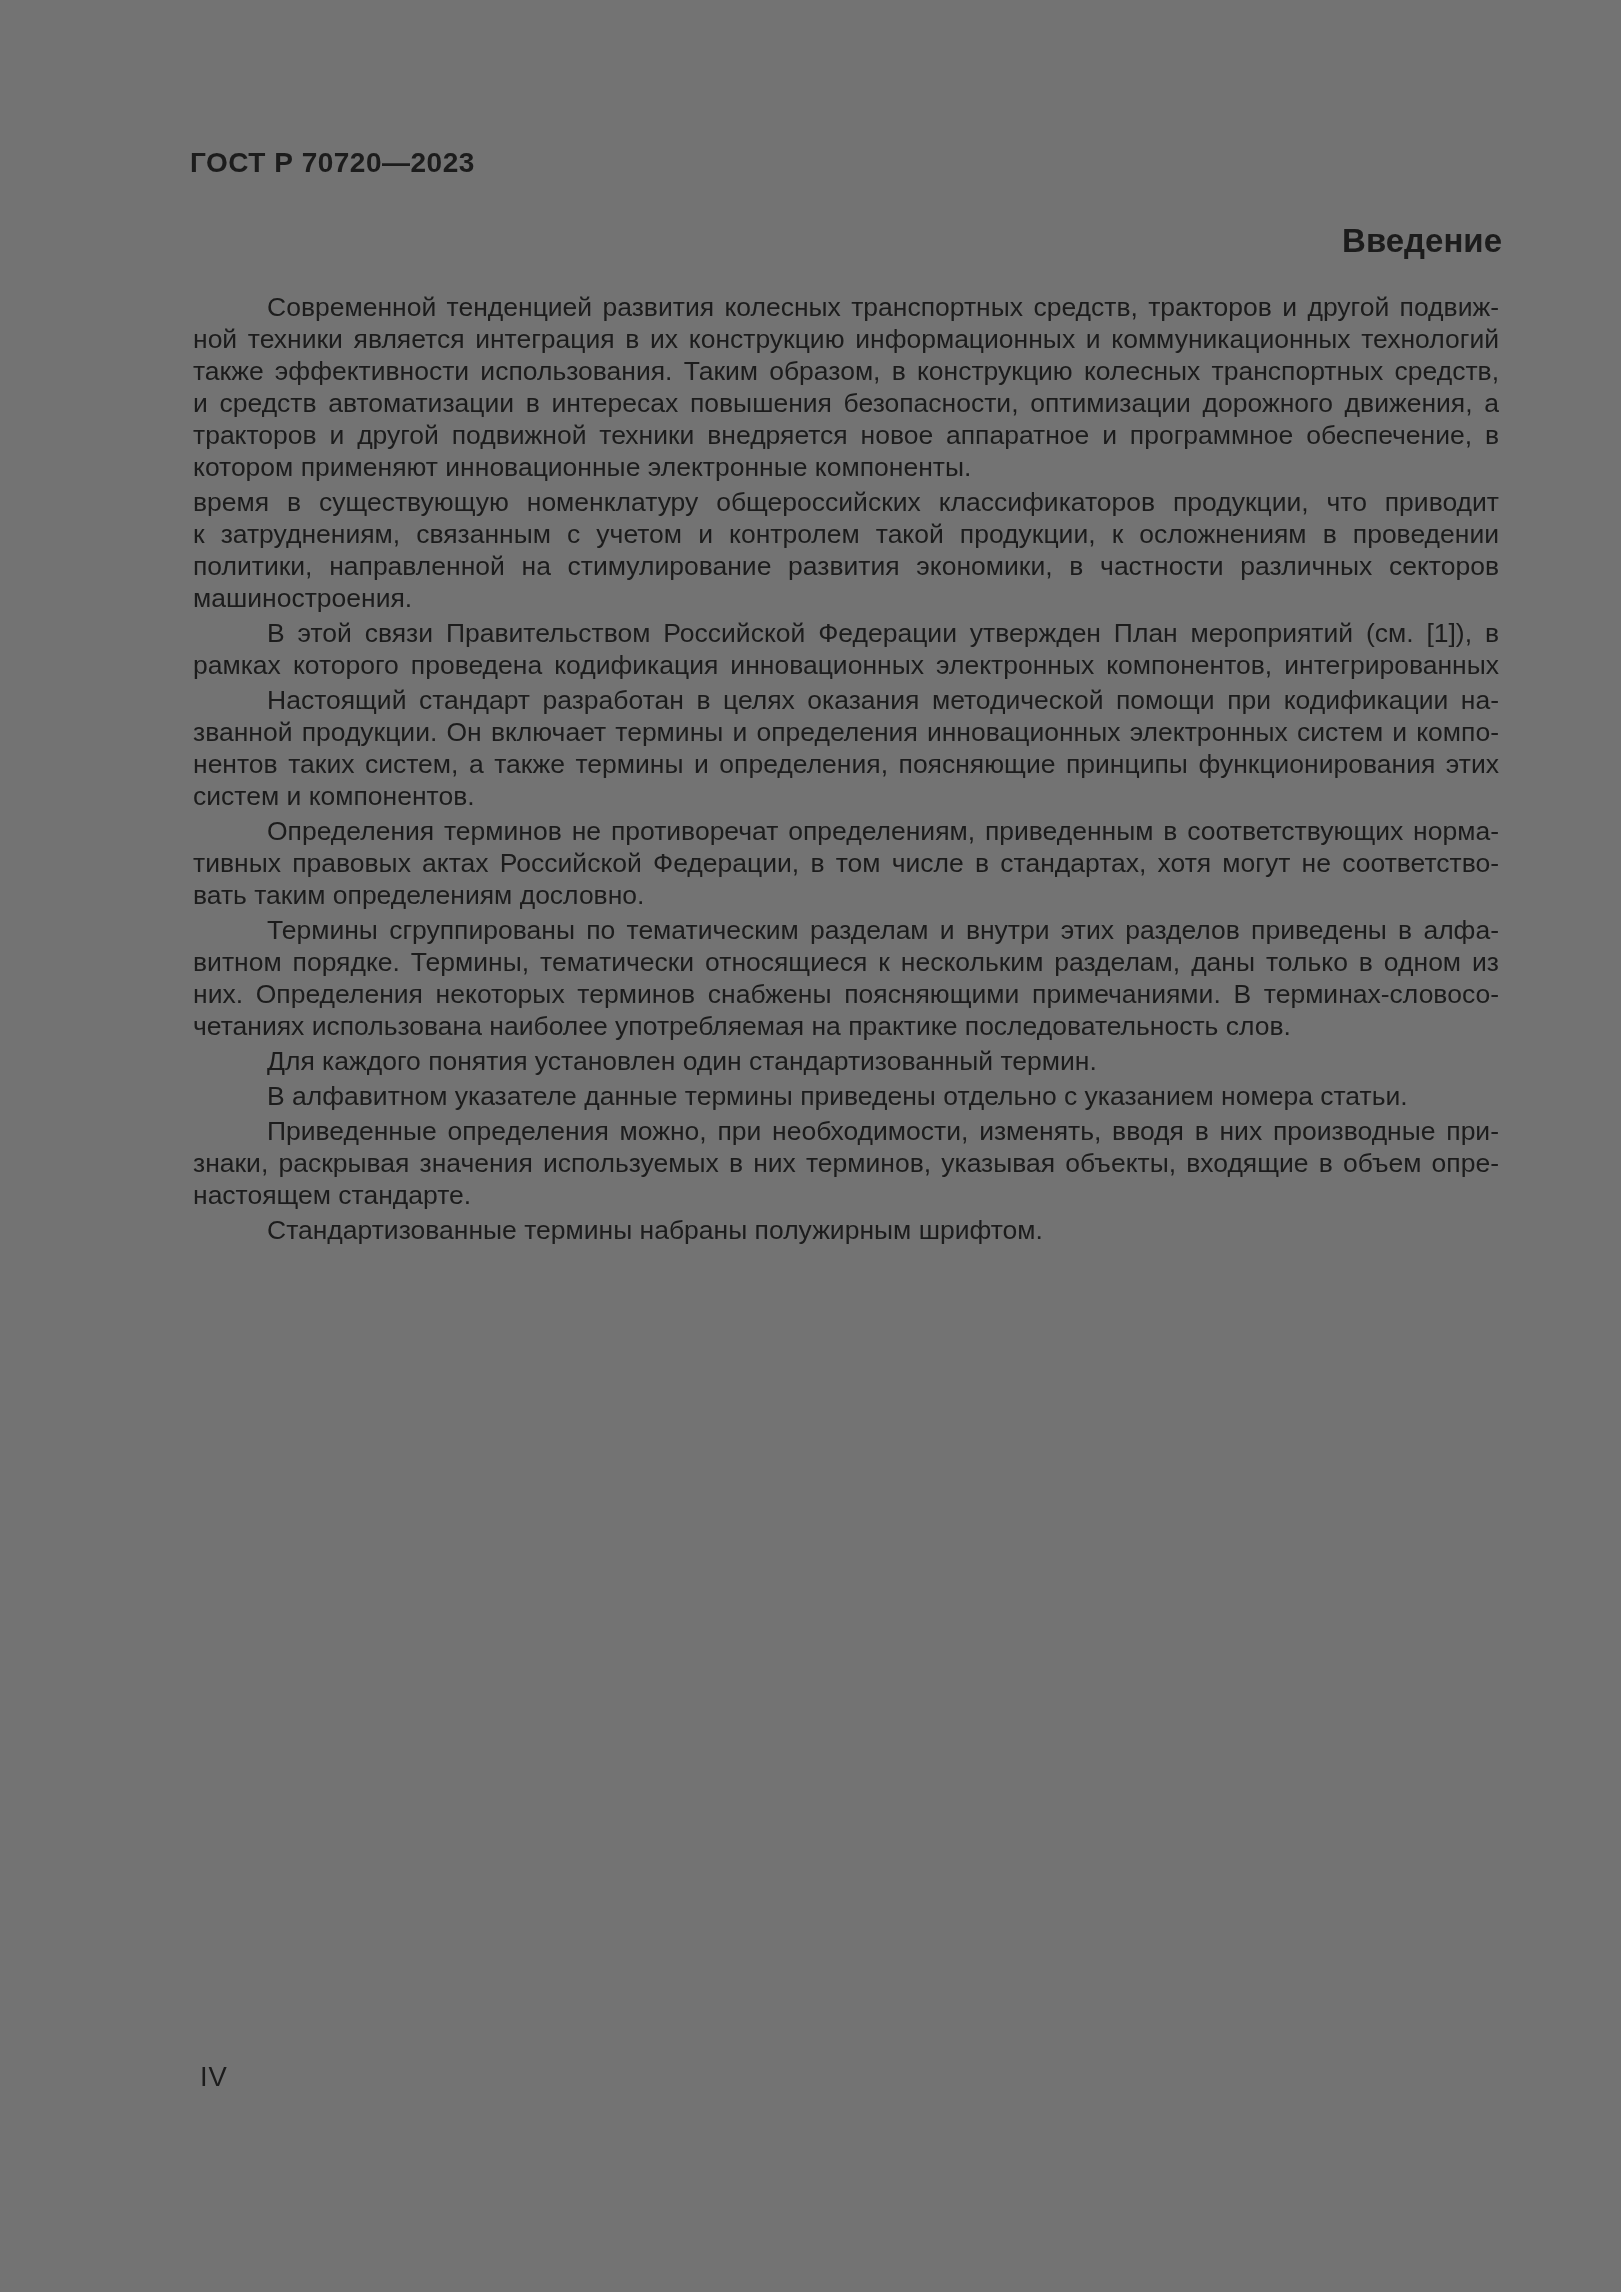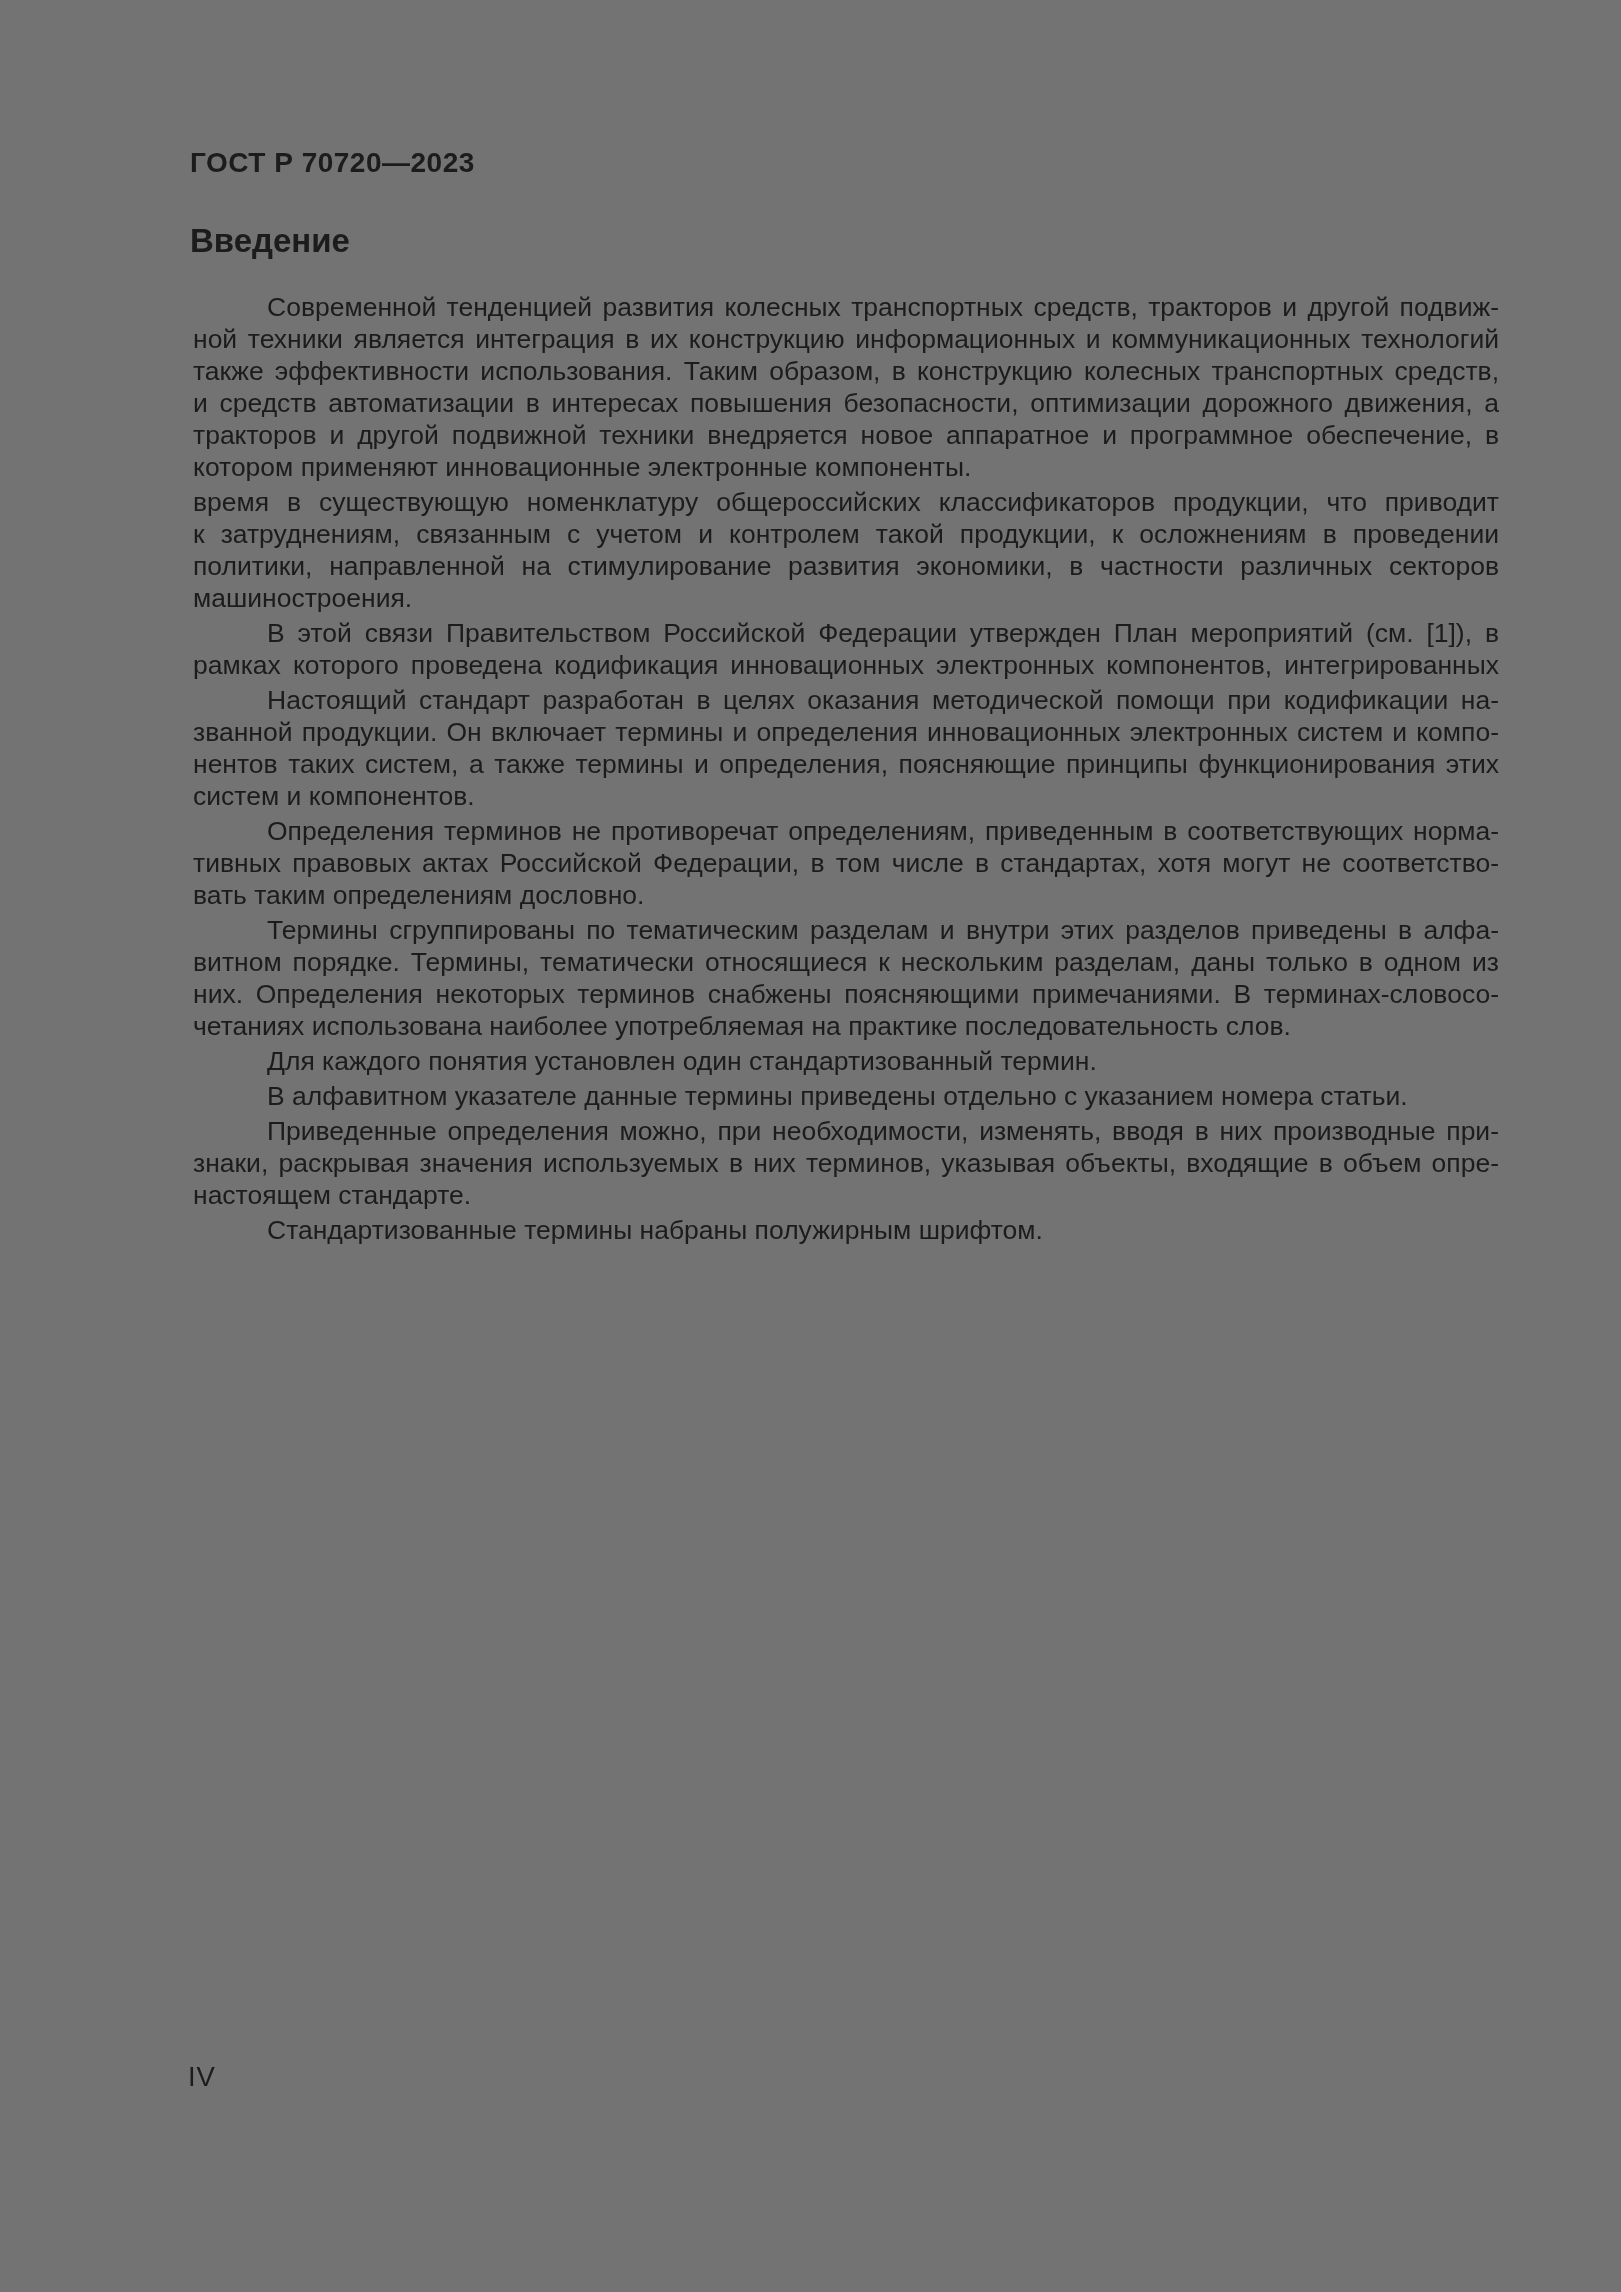--- a/index.html
+++ b/index.html
@@ -24,21 +24,21 @@
     font-size: 28px;
     font-weight: bold;
     letter-spacing: 0.5px;
     white-space: nowrap;
   }
   .doc-title {
     position: absolute;
     left: 190px;
     top: 222px;
     width: 1312px;
-    text-align: left;
+    text-align: right;
     font-size: 33px;
     font-weight: bold;
   }
   .body-text {
     position: absolute;
     left: 190px;
     top: 288px;
     width: 1312px;
     font-size: 26.5px;
     line-height: 32px;
@@ -55,21 +55,21 @@
     overflow: visible;
   }
   .line.first {
     text-indent: 74px;
   }
   .line.last {
     text-align-last: left;
   }
   .page-number {
     position: absolute;
-    left: 188px;
+    left: 200px;
     top: 2061px;
     font-size: 27.4px;
     letter-spacing: 1px;
   }
 </style>
 </head>
 <body>
 
 <div class="page">
   <div class="doc-header">ГОСТ Р 70720—2023</div>

